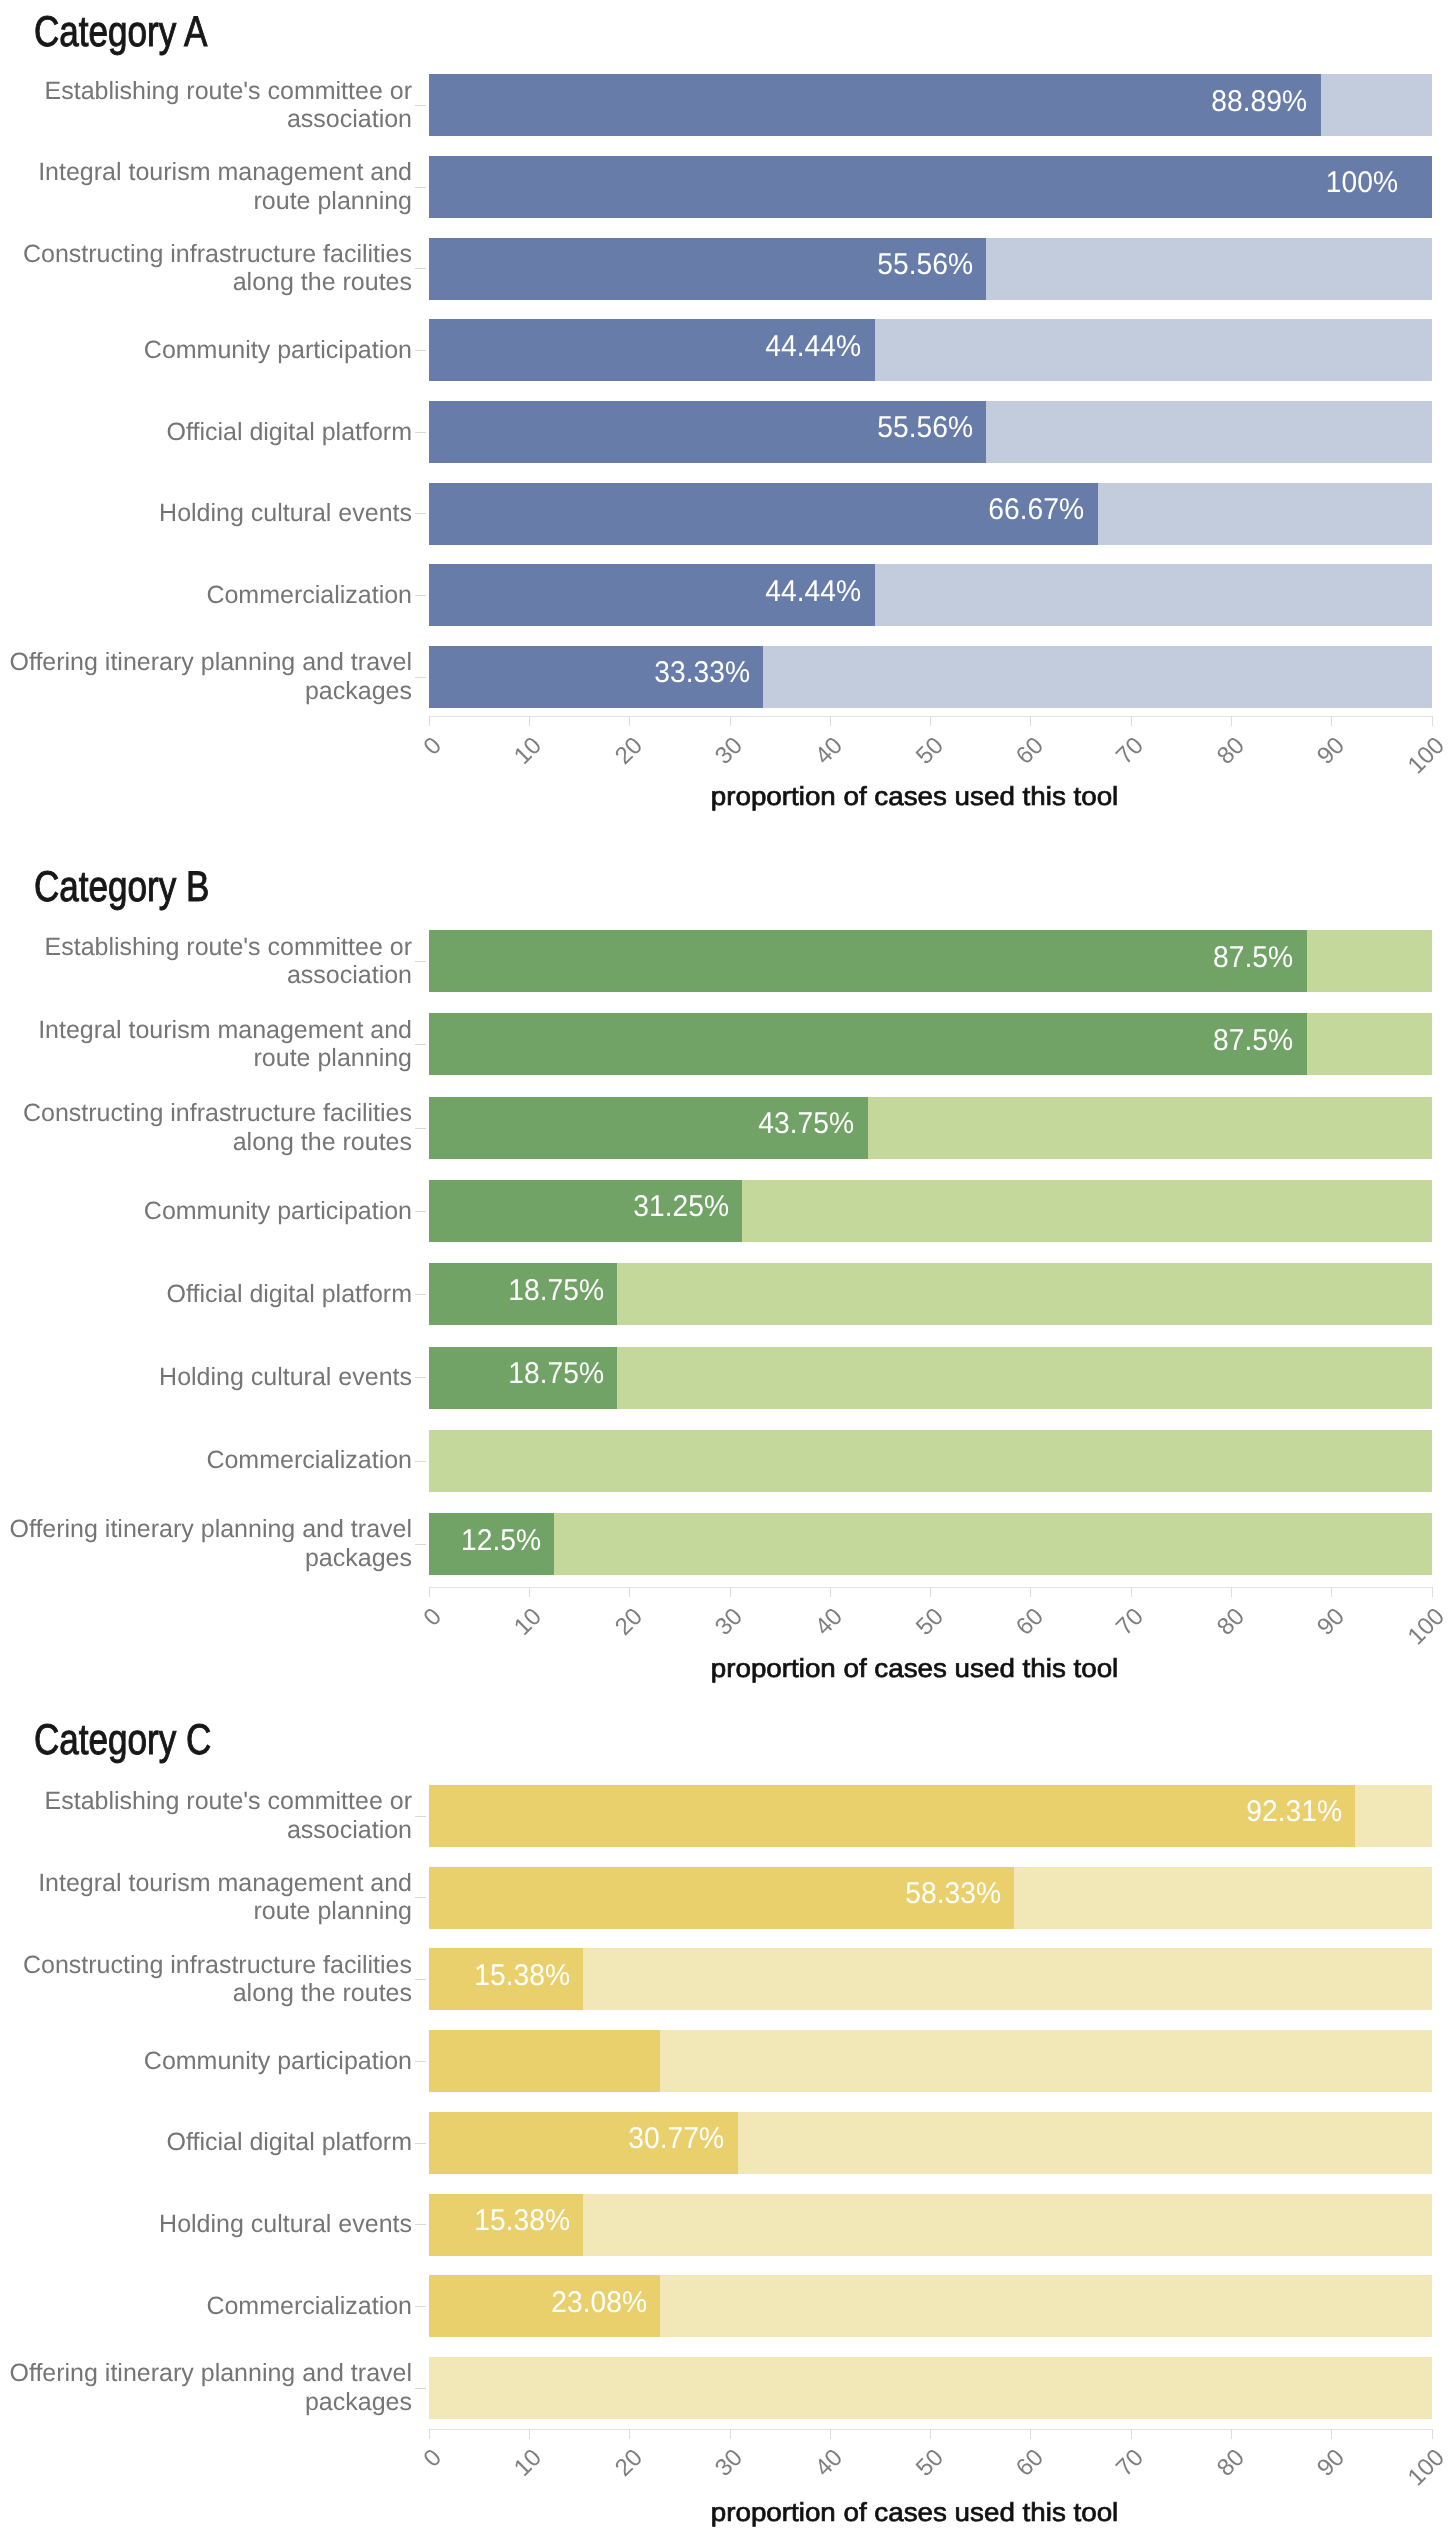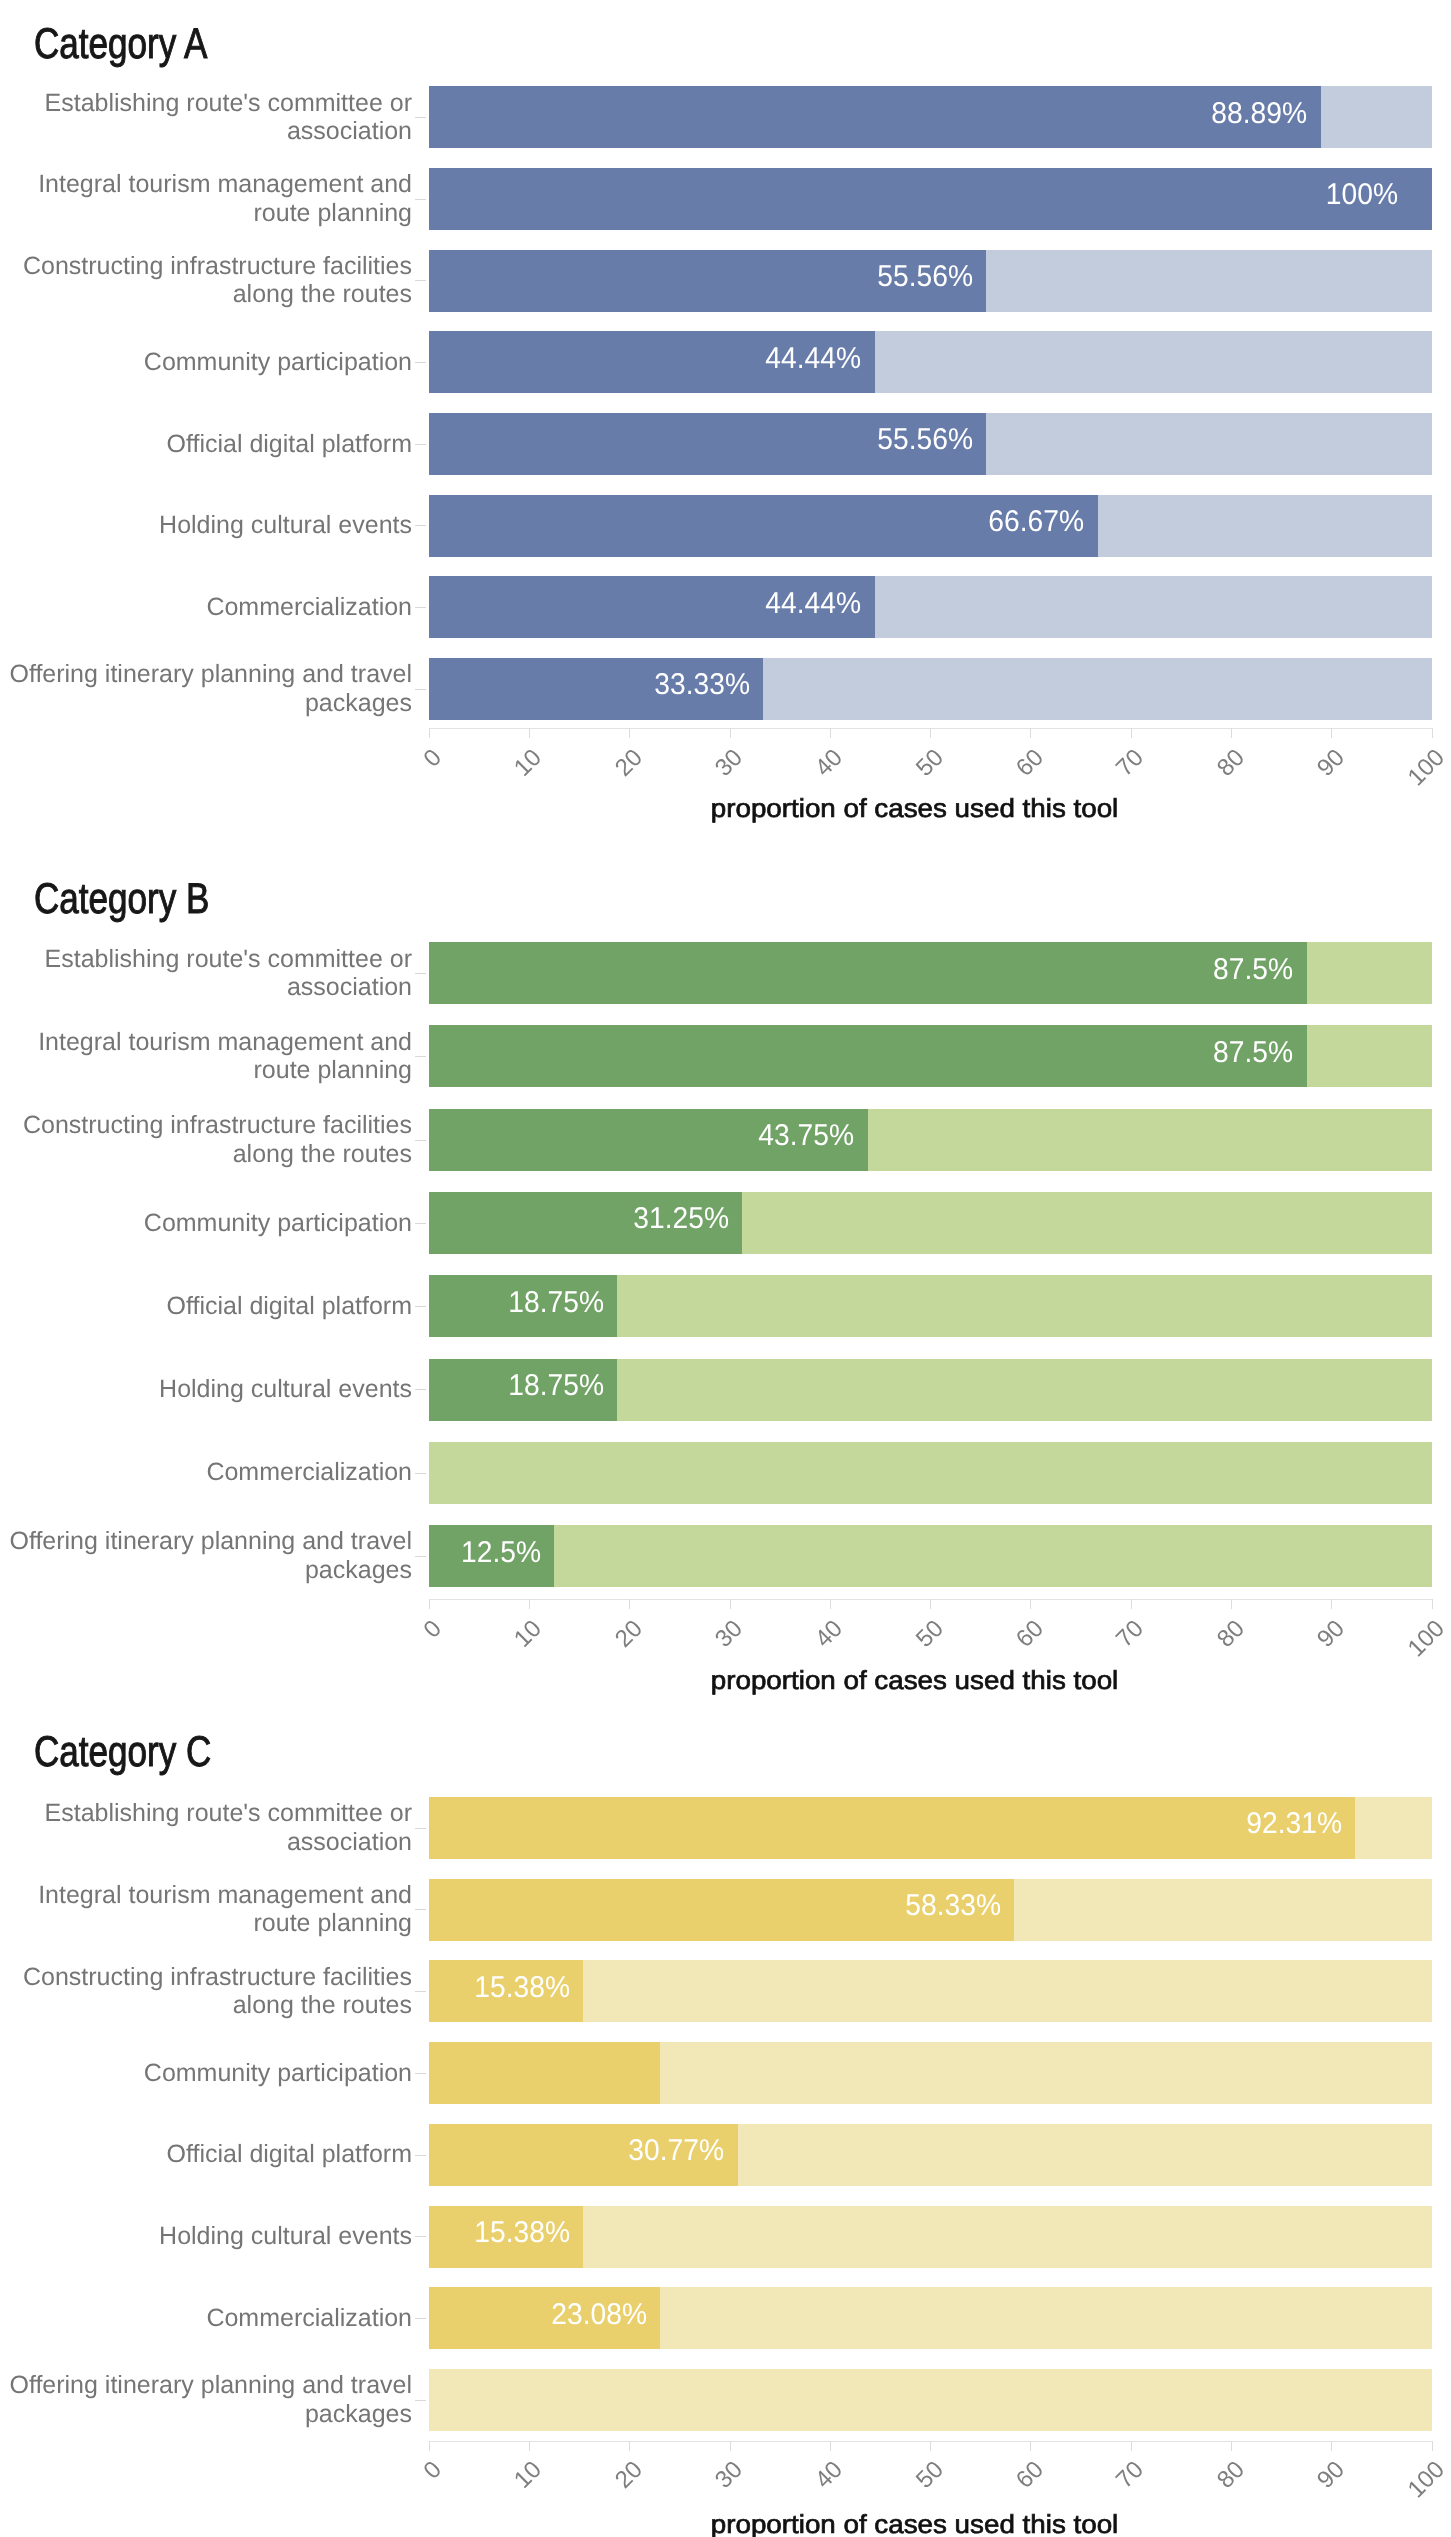--- a/index.html
+++ b/index.html
@@ -1,19 +1,19 @@
 <!DOCTYPE html>
 <html style="font-size:9.5px"><head>
 <meta charset="utf-8">
 <style>
   html,body{margin:0;padding:0;background:#ffffff;}
   body{width:1452px;height:2538px;overflow:hidden;
        font-family:"Liberation Sans",sans-serif;-webkit-font-smoothing:antialiased;text-rendering:geometricPrecision;}
   #root{position:relative;width:1452px;height:2538px;}
-  .panel{position:absolute;left:0;top:12px;width:1452px;height:1856px;}
+  .panel{position:absolute;left:0;top:0;width:1452px;height:1856px;}
   .ptitle{position:absolute;font-weight:normal;color:#171717;white-space:nowrap;
           font-size:43px;transform:scaleX(0.815);transform-origin:0 50%;
           -webkit-text-stroke:1px #171717;}
   .row{position:absolute;}
   .barbg{position:absolute;left:0;top:0;height:100%;width:100%;}
   .barfg{position:absolute;left:0;top:0;height:100%;}
   .val{position:absolute;color:#ffffff;font-size:30px;white-space:nowrap;text-align:right;
        transform:scaleX(0.94);transform-origin:100% 50%;}
   .ylab{position:absolute;text-align:right;color:#757575;font-size:25px;white-space:nowrap;}
   .ytick{position:absolute;background:#d8d8d8;height:1.2px;}

